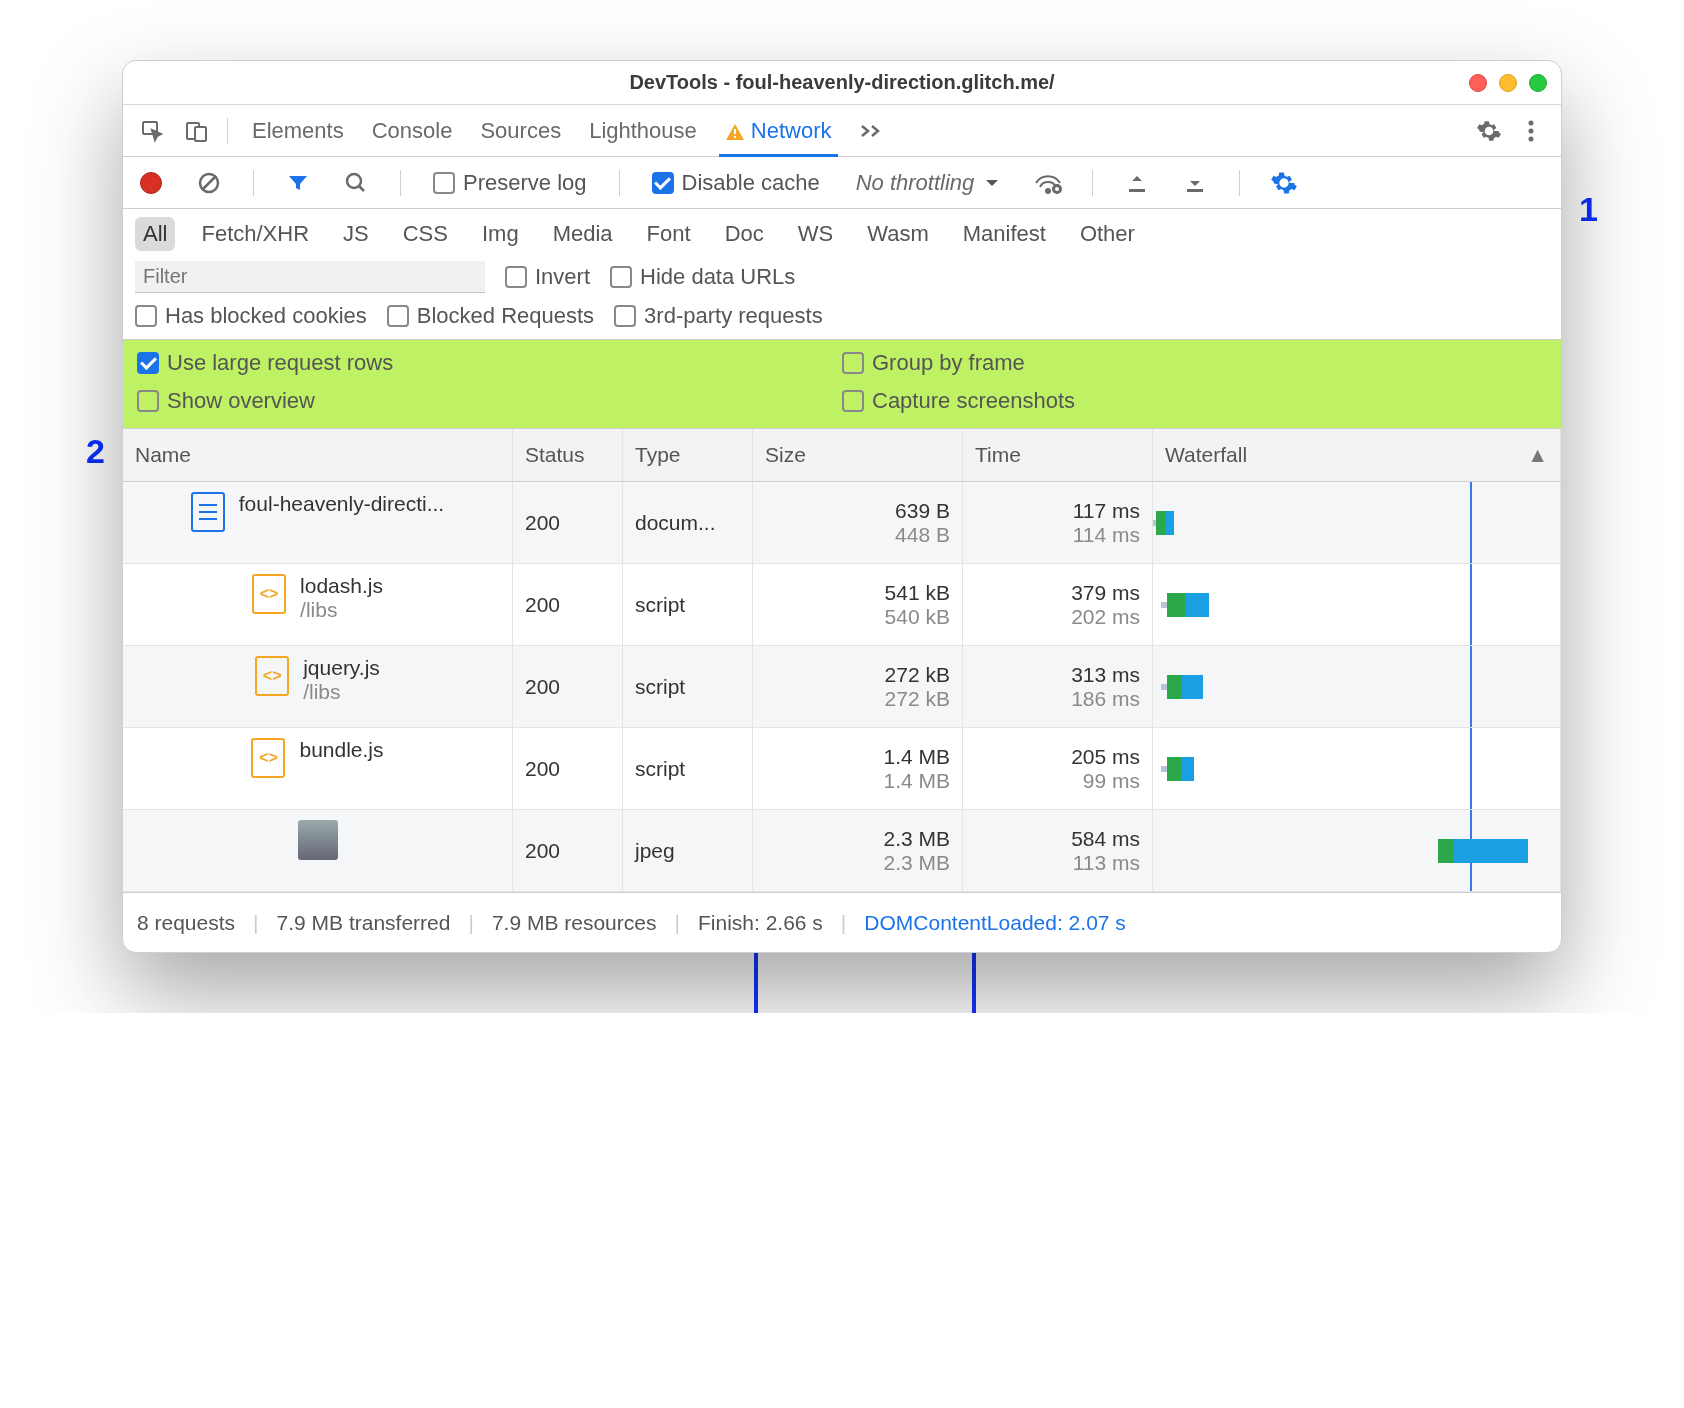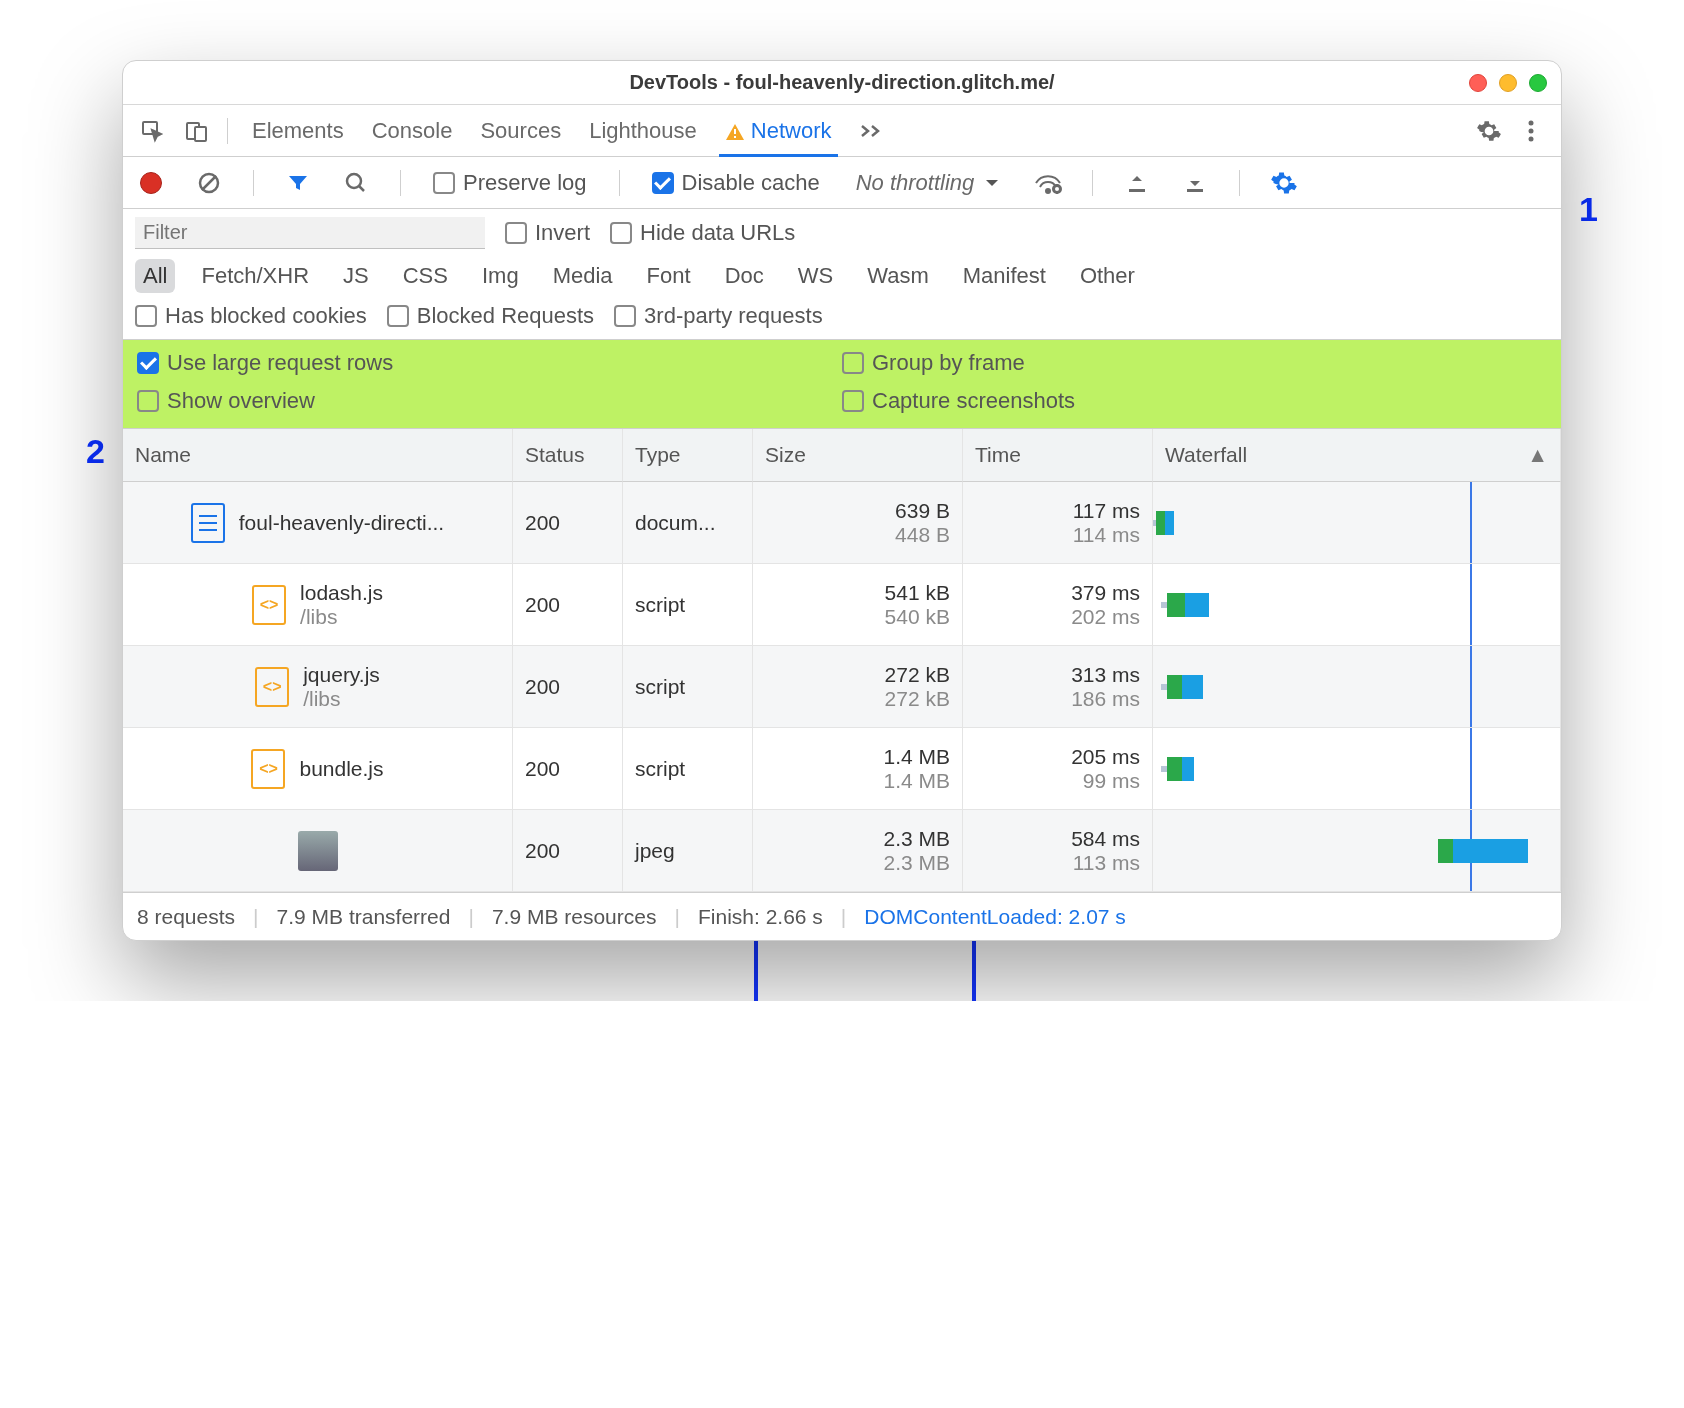--- a/index.html
+++ b/index.html
@@ -201,21 +201,21 @@
   .cell {
     border-bottom: 1px solid #e4e4e4;
     border-right: 1px solid #e4e4e4;
     padding: 10px 12px;
     display:flex; flex-direction:column; justify-content:center;
     min-height: 82px;
     background:#fff;
   }
   .row.alt .cell { background:#f5f6f7; }
   .cell.right { text-align:right; align-items:flex-end; }
-  .namecell { flex-direction:row; align-items:center; gap:14px; }
+  .namecell { flex-direction:row; gap:14px; }
   .namecell .textstack { display:flex; flex-direction:column; overflow:hidden; }
   .primary { color:#333; white-space:nowrap; overflow:hidden; text-overflow:ellipsis; }
   .secondary { color:#8a8a8a; white-space:nowrap; overflow:hidden; text-overflow:ellipsis; }
   .fileicon {
     width: 34px; height: 40px; flex-shrink:0;
     border: 2px solid; border-radius:3px;
     display:flex; align-items:center; justify-content:center;
     font-size:16px; font-weight:700;
     position: relative;
   }
@@ -231,21 +231,21 @@
   .wf .bg-line {
     position:absolute; top:0; bottom:0; width:2px; background:#3b78e7;
   }
   .wf .bar-wrap { position:absolute; height:24px; display:flex; align-items:center; }
   .wf .q { background: #b7c5d6; height:6px; }
   .wf .t { background: #2ba84a; height:24px; }
   .wf .d { background: #1a9fe3; height:24px; }
   
   .statusbar {
     display:flex; align-items:center;
-    height:48px;
+    height:60px;
     padding: 0 14px;
     font-size:21px;
     gap:10px;
     color:#555;
     border-top: 1px solid #cfcfcf;
   }
   .statusbar .sep {
     color:#ccc; padding:0 8px;
   }
   .statusbar .dcl { color:#1a73e8; }
@@ -384,45 +384,45 @@
       </div>
       <div class="divider-v"></div>
       <div class="iconbtn">
         <svg width="28" height="28" viewBox="0 0 24 24" fill="#1a73e8">
           <path d="M12 8a4 4 0 100 8 4 4 0 000-8zm9 4a7 7 0 01-.1 1.2l2.1 1.6-2 3.4-2.5-1a7 7 0 01-2 1.2l-.4 2.6h-4l-.4-2.6a7 7 0 01-2-1.2l-2.5 1-2-3.4 2.1-1.6A7 7 0 013 12a7 7 0 01.1-1.2L1 9.2l2-3.4 2.5 1a7 7 0 012-1.2L7.9 3h4l.4 2.6a7 7 0 012 1.2l2.5-1 2 3.4-2.1 1.6c.1.4.1.8.1 1.2z"></path>
         </svg>
       </div>
     </div>
 
     <div class="filterzone">
-      <div class="filter-row">
-        <input class="filter-input" placeholder="Filter" style="">
-        <label class="toolbar-label" style="padding:0">
-          <span class="check"></span>
-            <span>Invert</span>
-        </label>
-        <label class="toolbar-label" style="padding:0">
-          <span class="check"></span>
-            <span>Hide data URLs</span>
-        </label>
-      </div>
       <div class="filter-row pills" id="type-pills">
           <div class="pill active">All</div>
           <div class="pill">Fetch/XHR</div>
           <div class="pill">JS</div>
           <div class="pill">CSS</div>
           <div class="pill">Img</div>
           <div class="pill">Media</div>
           <div class="pill">Font</div>
           <div class="pill">Doc</div>
           <div class="pill">WS</div>
           <div class="pill">Wasm</div>
           <div class="pill">Manifest</div>
           <div class="pill">Other</div>
         </div>
+      <div class="filter-row">
+        <input class="filter-input" placeholder="Filter" style="">
+        <label class="toolbar-label" style="padding:0">
+          <span class="check"></span>
+            <span>Invert</span>
+        </label>
+        <label class="toolbar-label" style="padding:0">
+          <span class="check"></span>
+            <span>Hide data URLs</span>
+        </label>
+      </div>
       <div class="filter-row">
         <label class="toolbar-label" style="padding:0">
           <span class="check"></span>
             <span>Has blocked cookies</span>
         </label>
         <label class="toolbar-label" style="padding:0">
           <span class="check"></span>
             <span>Blocked Requests</span>
         </label>
         <label class="toolbar-label" style="padding:0">

